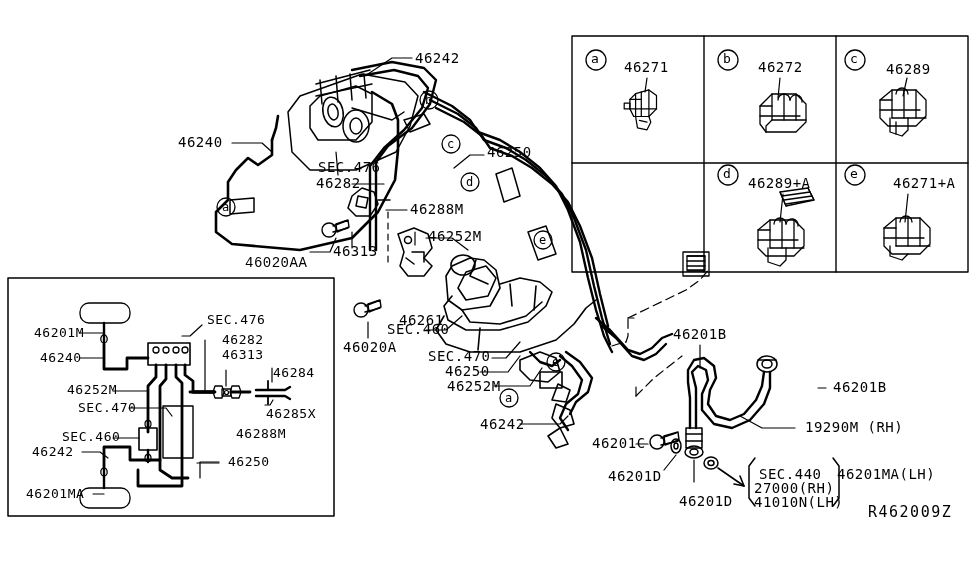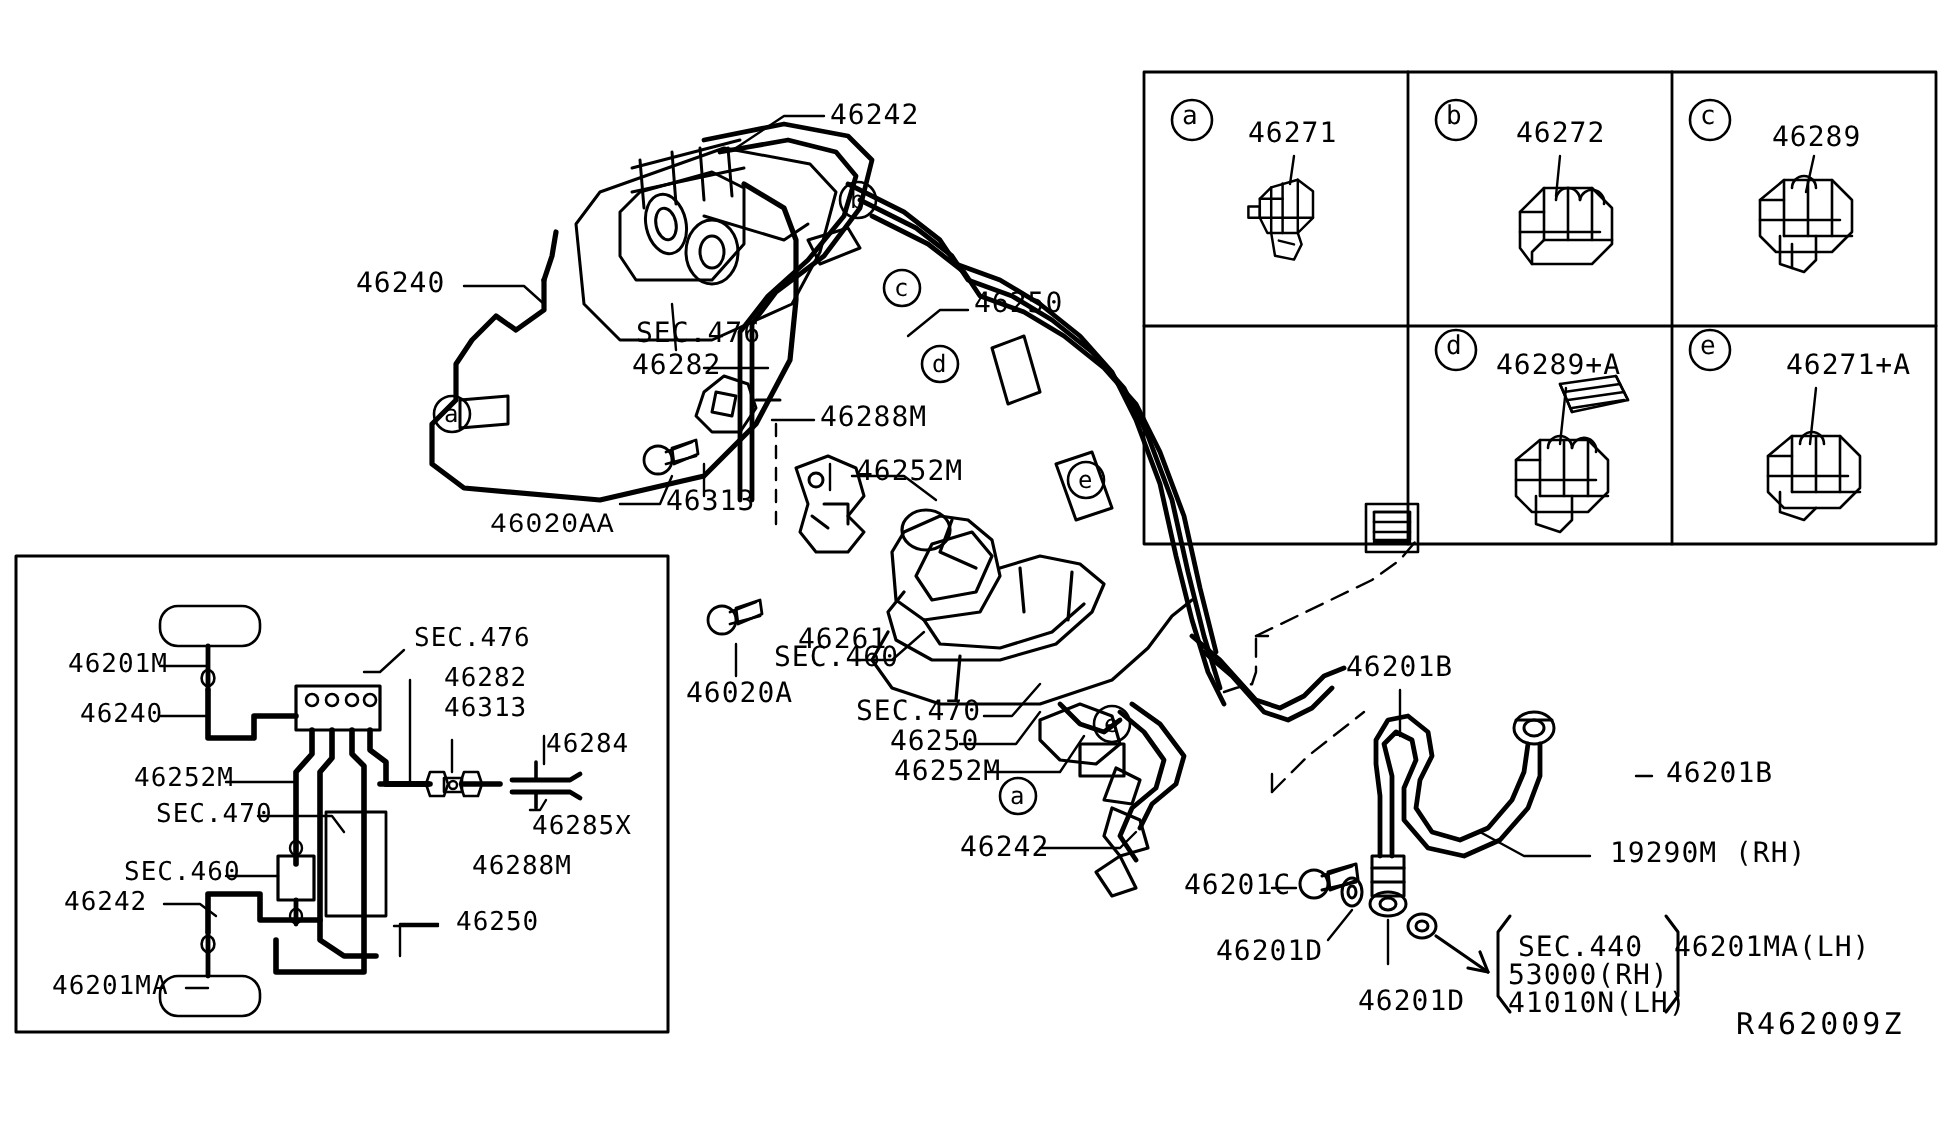--- a/index.html
+++ b/index.html
@@ -404,21 +404,21 @@
   <div class="lbl big" style="left:447px;top:379px;">46252M</div>
   <div class="lbl big" style="left:480px;top:417px;">46242</div>
   <div class="lbl big" style="left:673px;top:327px;">46201B</div>
   <div class="lbl big" style="left:833px;top:380px;">46201B</div>
   <div class="lbl big" style="left:805px;top:420px;">19290M (RH)</div>
   <div class="lbl big" style="left:837px;top:434px;margin-top:33px;">46201MA(LH)</div>
   <div class="lbl big" style="left:592px;top:436px;">46201C</div>
   <div class="lbl big" style="left:608px;top:469px;">46201D</div>
   <div class="lbl big" style="left:679px;top:494px;">46201D</div>
   <div class="lbl big" style="left:759px;top:467px;">SEC.440</div>
-  <div class="lbl big" style="left:754px;top:481px;">53000(RH)</div>
+  <div class="lbl big" style="left:754px;top:481px;">27000(RH)</div>
   <div class="lbl big" style="left:754px;top:495px;">41010N(LH)</div>
 
 
   <div class="lbl" style="left:34px;top:326px;">46201M</div>
   <div class="lbl" style="left:40px;top:351px;">46240</div>
   <div class="lbl" style="left:207px;top:313px;">SEC.476</div>
   <div class="lbl" style="left:222px;top:333px;">46282</div>
   <div class="lbl" style="left:222px;top:348px;">46313</div>
   <div class="lbl" style="left:273px;top:366px;text-align:center;">46284</div>
   <div class="lbl" style="left:67px;top:383px;">46252M</div>

